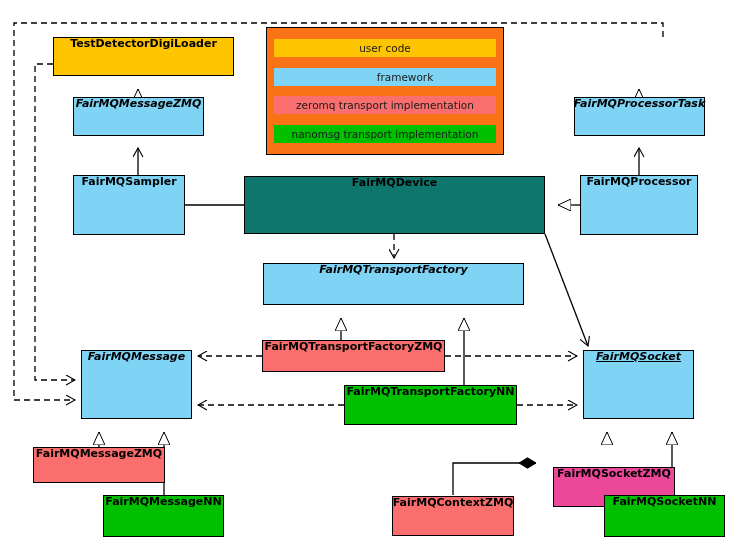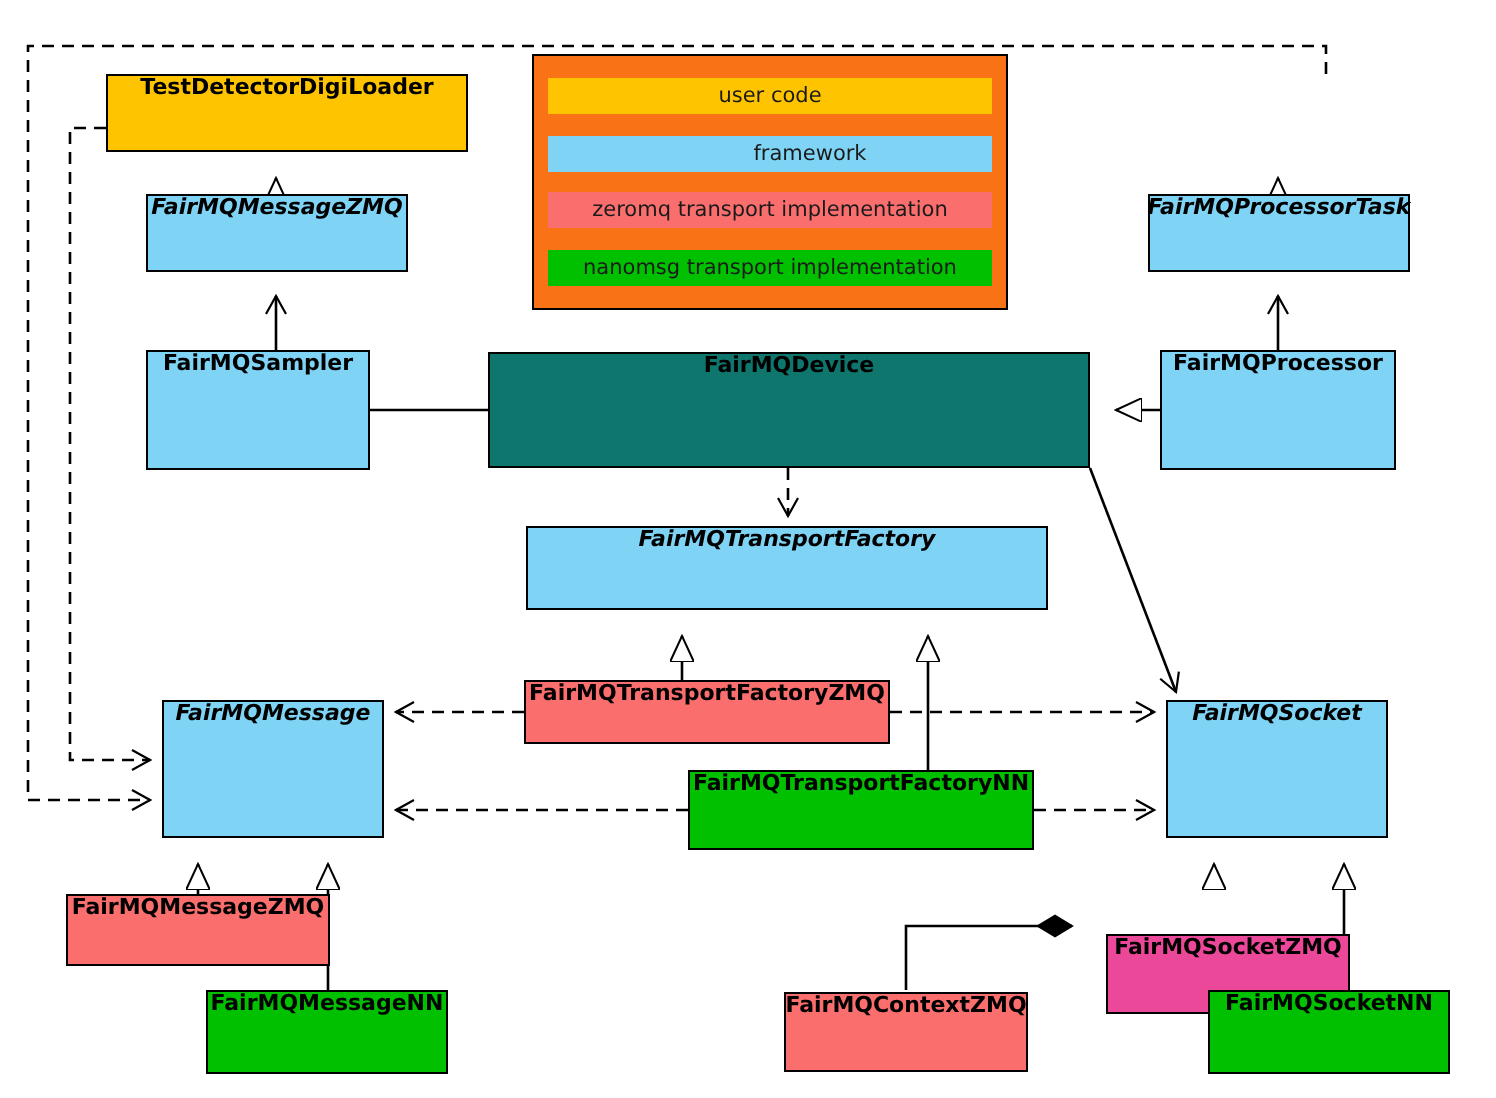--- a/index.html
+++ b/index.html
@@ -181,21 +181,21 @@
   </div>
 
   <div class="node" style="left:344px; top:385px; width:173px; height:40px; background:#00c000;">
     <span>FairMQTransportFactoryNN</span>
   </div>
 
   <div class="node abstract" style="left:81px; top:350px; width:111px; height:69px; background:#7fd4f5;">
     <span>FairMQMessage</span>
   </div>
 
-  <div class="node abstract" style="left:583px; top:350px; width:111px; height:69px; background:#7fd4f5;">
+  <div class="node abstract" style="left:583px; top:350px; width:111px; height:69px; background:#7fd4f5;text-decoration:underline;">
     <span>FairMQSocket</span>
   </div>
 
   <div class="node" style="left:33px; top:447px; width:132px; height:36px; background:#fa6e6e;">
     <span>FairMQMessageZMQ</span>
   </div>
 
   <div class="node" style="left:103px; top:495px; width:121px; height:42px; background:#00c000;">
     <span>FairMQMessageNN</span>
   </div>

